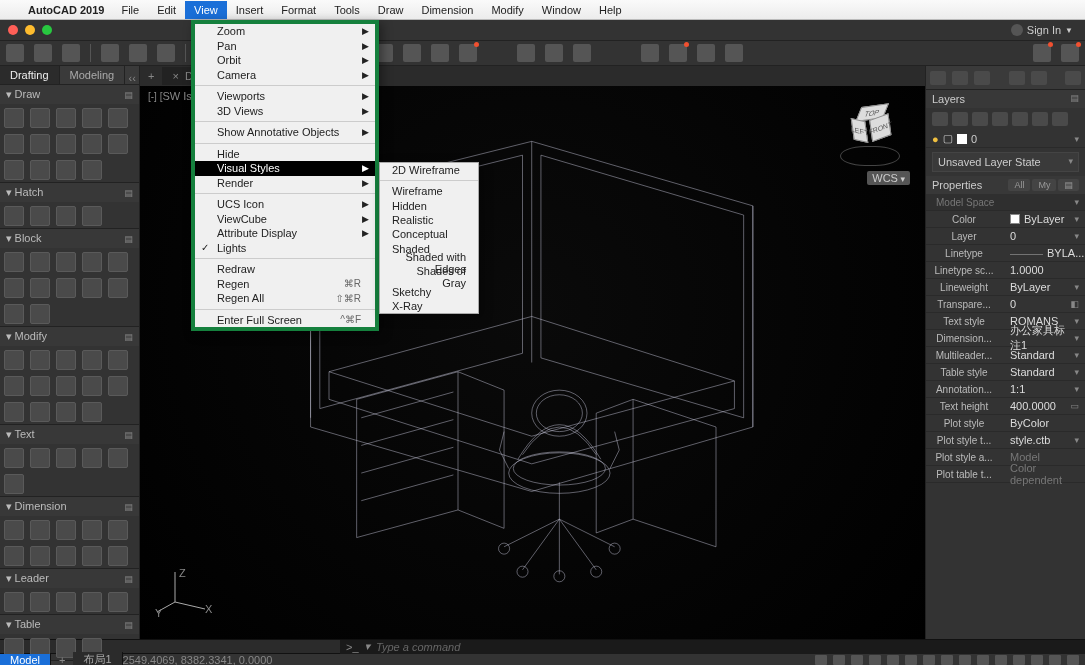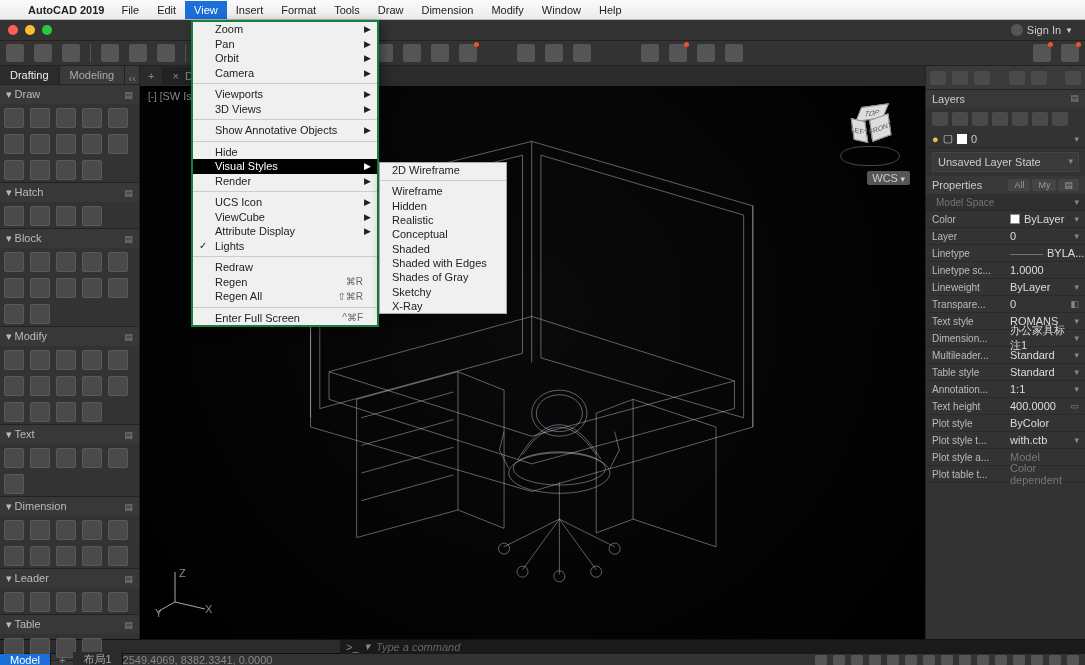--- a/index.html
+++ b/index.html
@@ -52,44 +52,44 @@
 .r-icobar { height: 24px; background:#3a3a3a; display:flex; align-items:center; padding:0 4px; gap:6px; border-bottom:1px solid #222; }
 .r-head { padding: 3px 6px; background:#383838; color:#ccc; display:flex; justify-content:space-between; }
 .r-row { display:flex; align-items:center; padding: 2px 6px; gap:4px; border-bottom: 1px solid #2a2a2a; }
 .r-icons { display:flex; flex-wrap:wrap; gap:4px; padding:4px 6px; }
 .r-mini { width:16px; height:14px; background:#4a4a4a; border-radius:2px; }
 .layer-state { background:#3a3a3a; margin:4px 6px; padding:3px 5px; border:1px solid #444; display:flex; justify-content:space-between; }
 .show-list { padding: 4px 10px; color:#aaa; }
 .prop-filter { display:flex; gap:2px; margin-left:auto; }
 .pf { padding:1px 6px; background:#444; border-radius:2px; font-size:9px; color:#999; }
 .prop-row { display:flex; align-items:center; padding:2px 6px; height:17px; border-bottom:1px solid #2a2a2a; }
-.prop-label { flex: 0 0 78px; color:#bbb; font-size:10px; white-space:nowrap; overflow:hidden; text-overflow:ellipsis; text-align:left; padding-right:14px; }
+.prop-label { flex: 0 0 78px; color:#bbb; font-size:10px; white-space:nowrap; overflow:hidden; text-overflow:ellipsis; text-align:center; padding-right:14px; }
 .prop-val { flex:1; font-size:10px; color:#ddd; display:flex; align-items:center; gap:4px; }
 .prop-val.dim { color:#777; }
 .color-sw { width:10px; height:10px; background:#fff; border:1px solid #888; }
 .drop-ic { margin-left:auto; color:#888; font-size:9px; }
 .cmdbar { height: 14px; background:#2b2b2b; border-top:1px solid #111; display:flex; align-items:center; }
 .cmd-left { width: 340px; }
 .cmd-prompt { background:#1a1a1a; flex:1; height:14px; display:flex; align-items:center; padding:0 6px; color:#666; font-style:italic; gap:6px; }
 .statusbar { height:12px; background:#333; border-top:1px solid #111; display:flex; align-items:center; font-size:9px; color:#aaa; padding-right:6px; }
 .sb-tab { padding: 0 10px; background:#2b2b2b; border-right:1px solid #111; }
 .sb-tab.active { background:#1a6fd8; color:#fff; }
 .sb-plus { padding: 0 8px; color:#888; }
 .sb-coords { color:#888; }
 .sb-icons { margin-left:auto; display:flex; gap:6px; }
 .sb-ico { width:12px; height:10px; background:#555; border-radius:1px; }
 
-.menu-pop { position:absolute; top:20px; left:191px; width:188px; background:#f0f0f0; border:2px solid #15803d; box-shadow: 3px 3px 10px rgba(0,0,0,0.4); z-index:100; }
+.menu-pop { position:absolute; top:20px; left:191px; width:188px; background:#f0f0f0; border:4px solid #15803d; box-shadow: 3px 3px 10px rgba(0,0,0,0.4); z-index:100; }
 .menu-row { display:flex; align-items:center; padding:1px 18px 1px 22px; color:#222; height:14.5px; position:relative; }
 .menu-row.hl { background:#000000; color:#fff; }
 .menu-row .sub-ar { position:absolute; right:6px; font-size:9px; }
 .menu-row .short { position:absolute; right:14px; color:#666; font-size:10px; }
 .menu-sep { height:1px; background:#ccc; margin:3px 0; }
 .check { position:absolute; left:6px; font-size:10px; }
-.submenu-pop { position:absolute; top: 162px; left: 379px; width:128px; background:#f0f0f0; border:1px solid #aaa; box-shadow: 3px 3px 10px rgba(0,0,0,0.4); z-index:101;text-align:right; }
+.submenu-pop { position:absolute; top: 162px; left: 379px; width:100px; background:#f0f0f0; border:1px solid #aaa; box-shadow: 3px 3px 10px rgba(0,0,0,0.4); z-index:101;text-align:right; }
 .sub-row { padding:1px 12px; color:#222; height:14.3px; display:flex; align-items:center; }
 .badge-dot { position:absolute; top:-2px; right:-2px; width:5px; height:5px; border-radius:50%; background:#f05030; }
 </style>
 </head>
 <body>
 
 <div class="menubar">
   <div class="apple"></div>
   <div class="app-title">AutoCAD 2019</div>
   <div id="menubar-items" style="display: flex;">
@@ -530,21 +530,21 @@
         </div>
         <div class="prop-row">
           <div class="prop-label">Plot style</div>
           <div class="prop-val">
             <span>ByColor</span>
           </div>
         </div>
         <div class="prop-row">
           <div class="prop-label">Plot style t...</div>
           <div class="prop-val">
-            <span>with.ctb</span>
+            <span>style.ctb</span>
             <span class="drop-ic">▾</span>
           </div>
         </div>
         <div class="prop-row">
           <div class="prop-label">Plot style a...</div>
           <div class="prop-val dim">
             <span>Model</span>
           </div>
         </div>
         <div class="prop-row">

